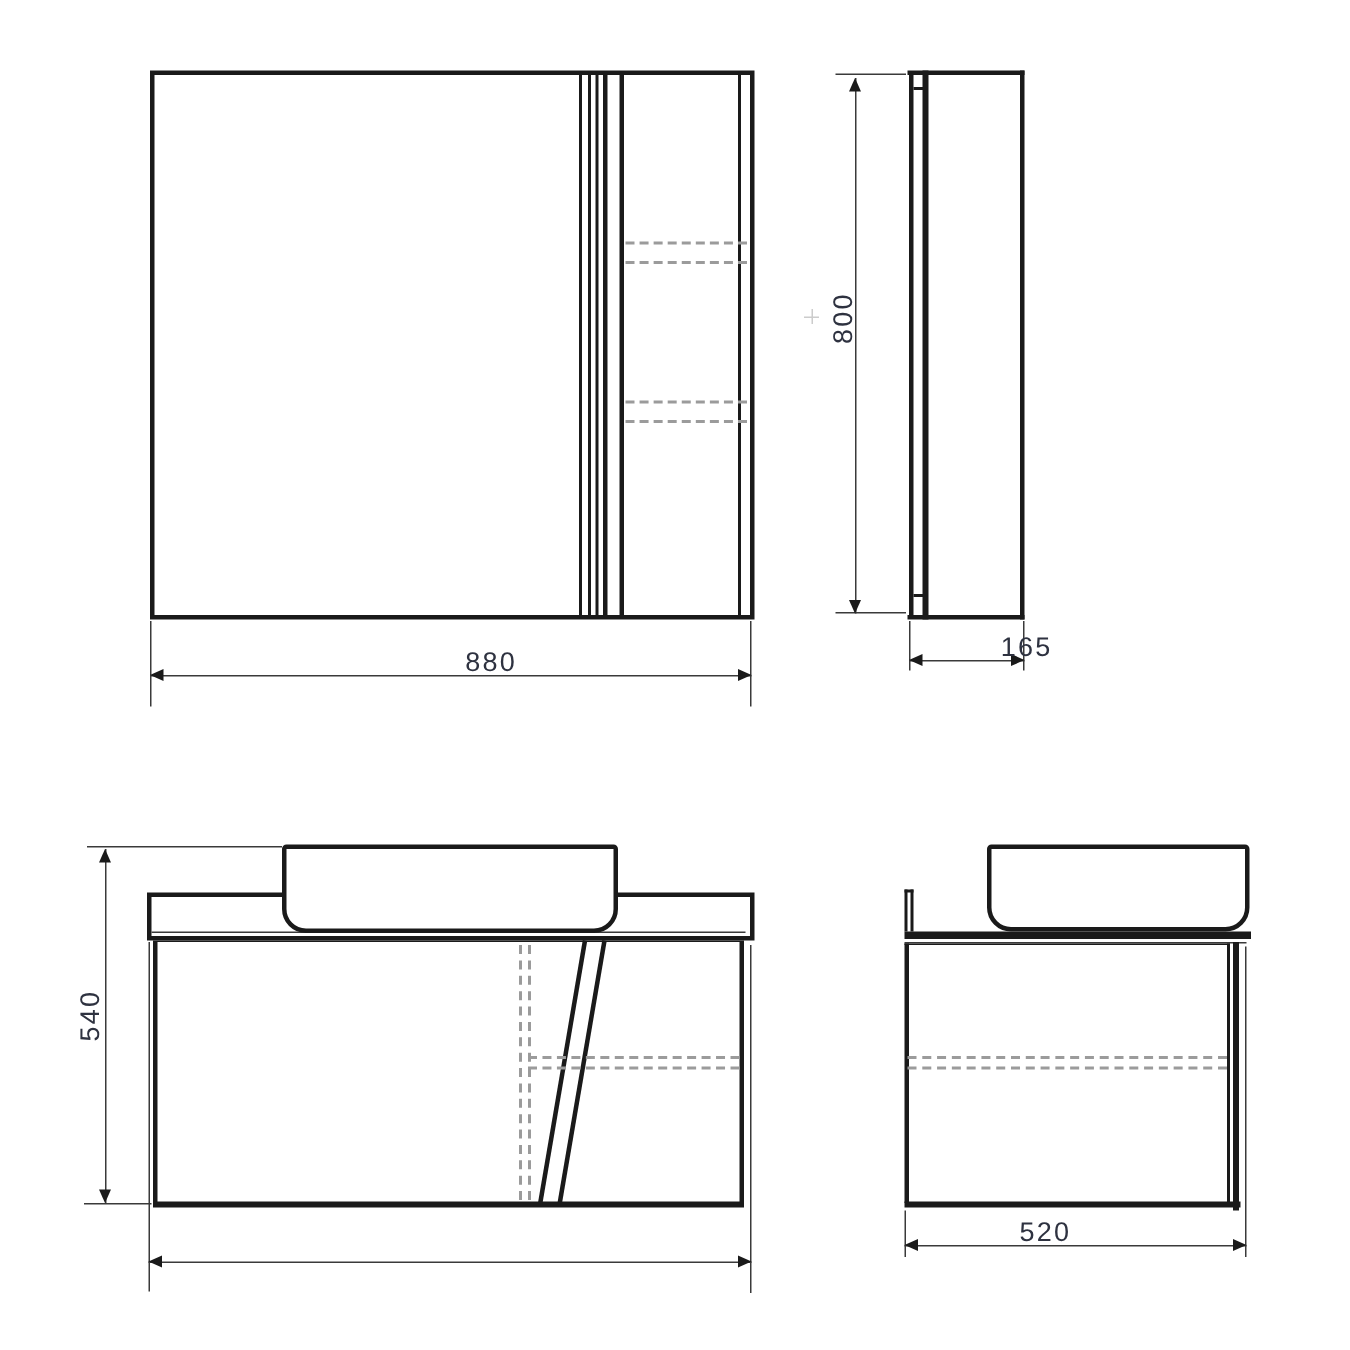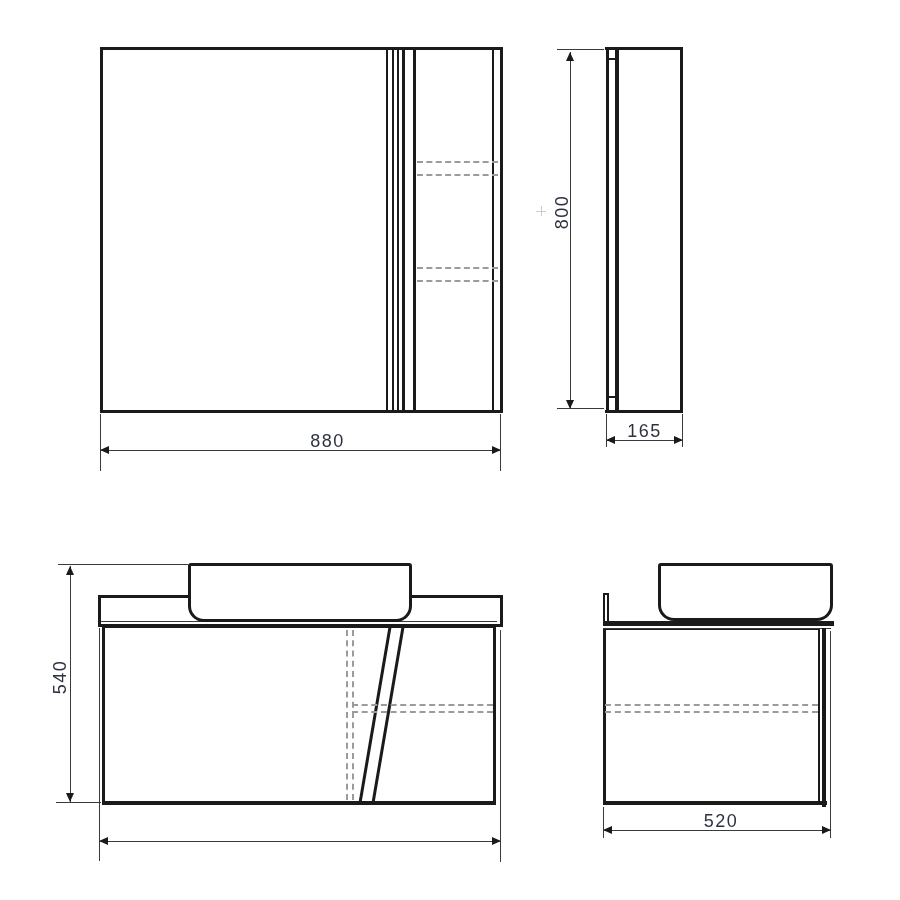--- a/index.html
+++ b/index.html
@@ -67,21 +67,21 @@
     <div class="dl" style="left:570px;top:52px;width:1px;height:357px;"></div>
     <div class="ar ar-u" style="left:566px;top:52px;"></div>
     <div class="ar ar-d" style="left:566px;top:400px;"></div>
     <div class="lbl lbl-v" style="left:532px;top:202px;width:60px;">800</div>
 
     <div class="dl" style="left:606px;top:414px;width:1px;height:33px;"></div>
     <div class="dl" style="left:682px;top:414px;width:1px;height:33px;"></div>
     <div class="dl" style="left:606px;top:440px;width:77px;height:1px;"></div>
     <div class="ar ar-l" style="left:606px;top:436px;"></div>
     <div class="ar ar-r" style="left:674px;top:436px;"></div>
-    <div class="lbl" style="left:606px;top:421px;width:77px;">165</div>
+    <div class="lbl" style="left:606px;top:421px;width:77px;padding-left:40px;">165</div>
   </div>
 
   <div class="view">
     <div class="box" style="left:98px;top:595px;width:405px;height:32px;"></div>
     <div class="dl" style="left:101px;top:621px;width:396px;height:1px;"></div>
     <div class="box" style="left:188px;top:563px;width:224px;height:59px;border-radius:3px 3px 16px 16px;background:#ffffff;"></div>
     <div class="box" style="left:102px;top:627px;width:394px;height:178px;border-width:1px 3px 4px 3px;"></div>
     <svg style="position:absolute;left:350px;top:622px;" width="60" height="182" viewBox="0 0 60 182">
       <line x1="40" y1="5" x2="10" y2="181" stroke="#1a1a1a" stroke-width="3"></line>
       <line x1="53" y1="5" x2="23" y2="181" stroke="#1a1a1a" stroke-width="3"></line>
@@ -114,16 +114,16 @@
     <div class="ln" style="left:603px;top:801px;width:224px;height:4px;"></div>
     <div class="ln" style="left:822px;top:628px;width:4px;height:179px;"></div>
     <div class="dash-h" style="left:605px;top:704px;width:213px;"></div>
     <div class="dash-h" style="left:605px;top:711px;width:213px;"></div>
 
     <div class="dl" style="left:603px;top:807px;width:1px;height:31px;"></div>
     <div class="dl" style="left:830px;top:631px;width:1px;height:207px;"></div>
     <div class="dl" style="left:603px;top:830px;width:228px;height:1px;"></div>
     <div class="ar ar-l" style="left:603px;top:826px;"></div>
     <div class="ar ar-r" style="left:822px;top:826px;"></div>
-    <div class="lbl" style="left:603px;top:811px;width:188px;padding-left:24px;">520</div>
+    <div class="lbl" style="left:603px;top:811px;width:188px;">520</div>
   </div>
 
 </div>
 
 </body></html>

